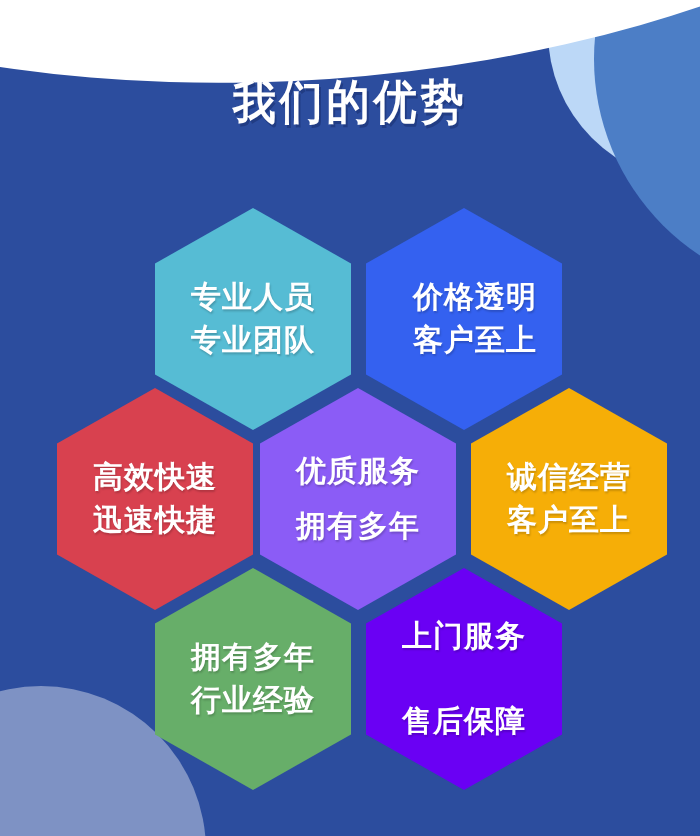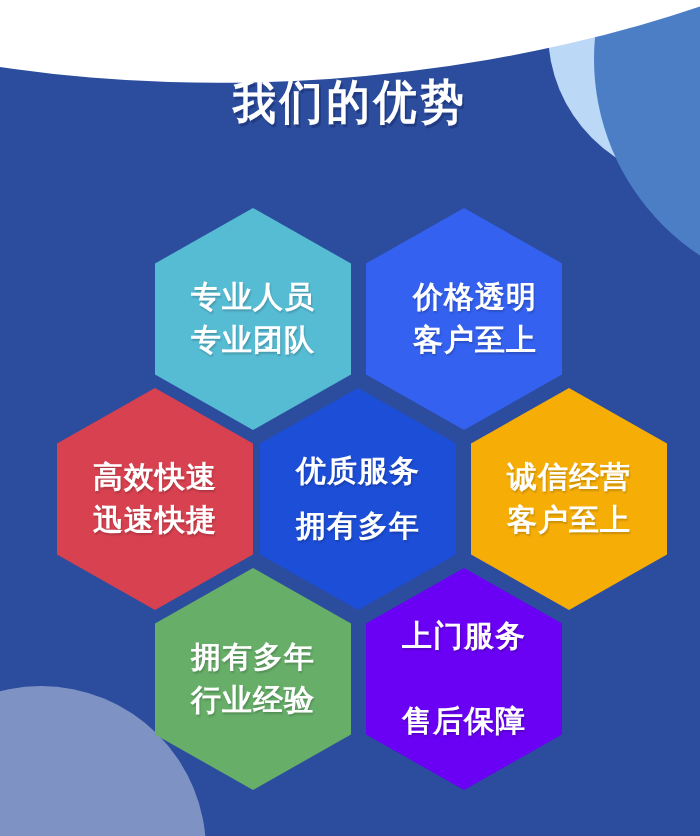--- a/index.html
+++ b/index.html
@@ -121,21 +121,21 @@
     <div class="hex pos-1" style="background: rgb(52, 97, 240); padding-left: 22px;">
       <div class="hex-line">价格透明</div>
       <div class="hex-line">客户至上</div>
     </div>
 
     <div class="hex pos-2" style="background: rgb(216, 65, 79);">
       <div class="hex-line">高效快速</div>
       <div class="hex-line">迅速快捷</div>
     </div>
 
-    <div class="hex pos-3" style="background: #1d4ed8; gap: 12px;">
+    <div class="hex pos-3" style="background: #8b5cf6; gap: 12px;">
       <div class="hex-line">优质服务</div>
       <div class="hex-line">拥有多年</div>
     </div>
 
     <div class="hex pos-4" style="background: rgb(246, 174, 7);">
       <div class="hex-line">诚信经营</div>
       <div class="hex-line">客户至上</div>
     </div>
 
     <div class="hex pos-5" style="background: rgb(103, 174, 105);">

